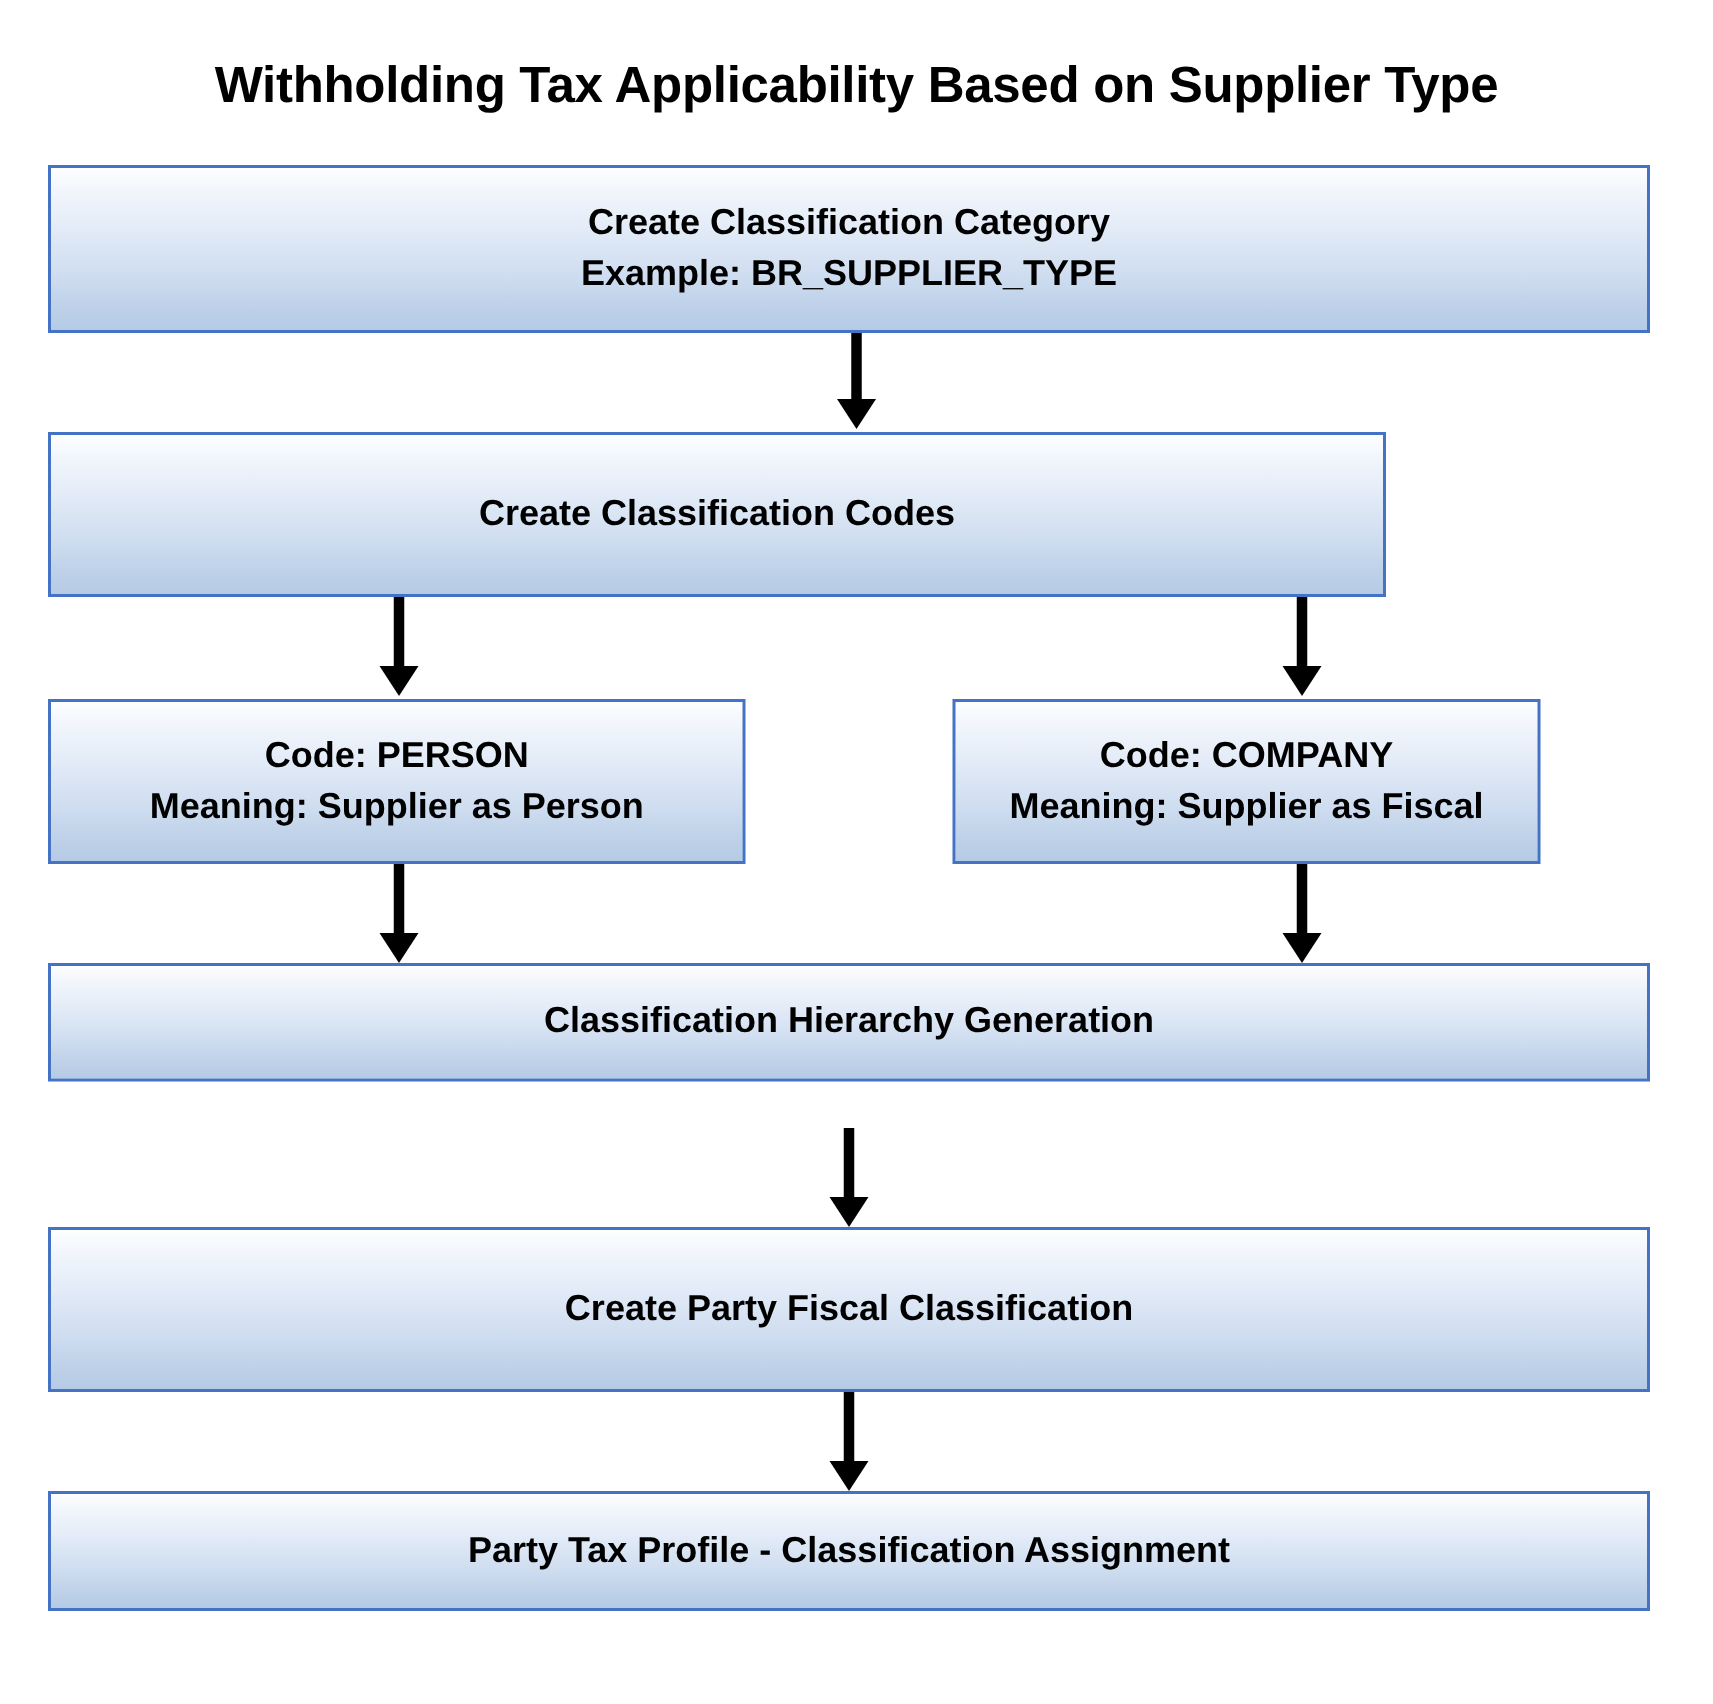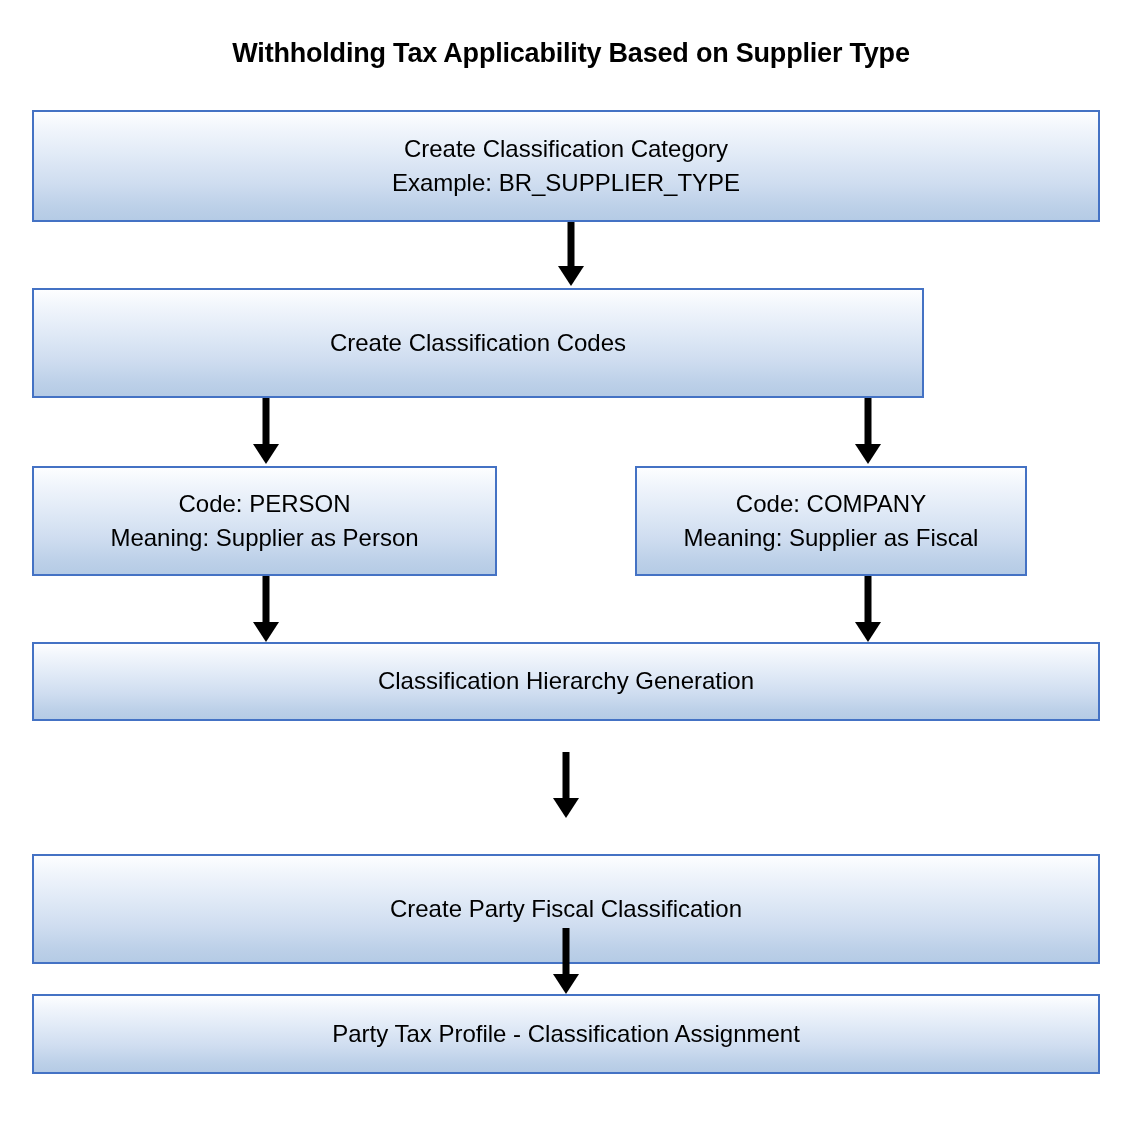--- a/index.html
+++ b/index.html
@@ -21,21 +21,21 @@
     width: 1142px;
     height: 1136px;
   }
 
   .title {
     position: absolute;
     left: 0;
     top: 38px;
     width: 1142px;
     text-align: center;
-    font-size: 27px;
+    font-size: 34px;
     font-weight: bold;
     color: #000000;
     letter-spacing: -0.2px;
     font-family: "Liberation Sans", sans-serif;
   }
 
   .node {
     position: absolute;
     box-sizing: border-box;
     border: 2px solid #4472c4;
@@ -53,33 +53,34 @@
     color: #000000;
     font-size: 24px;
     line-height: 1.42;
     font-family: "Liberation Sans", sans-serif;
   }
 
   .node .label-lines {
     width: 100%;
     padding: 0 8px;
     box-sizing: border-box;
+    font-weight: bold;
   }
   .node .line {
     display: block;
     white-space: nowrap;
   }
 
   
   #node-category      { left: 32px;  top: 110px;  width: 1068px; height: 112px; }
   #node-codes         { left: 32px;  top: 288px;  width: 892px; height: 110px; }
   #node-person        { left: 32px;  top: 466px;  width: 465px;  height: 110px; }
   #node-company       { left: 635px; top: 466px;  width: 392px;  height: 110px; }
   #node-hierarchy     { left: 32px;  top: 642px;  width: 1068px; height: 79px; }
-  #node-party-fiscal  { left: 32px;  top: 818px;  width: 1068px; height: 110px; margin-top: 36px; }
+  #node-party-fiscal  { left: 32px;  top: 818px;  width: 1068px; height: 110px; }
   #node-party-profile { left: 32px;  top: 994px;  width: 1068px; height: 80px; }
 
   .arrow {
     position: absolute;
   }
   .arrow svg { display: block; }
 </style>
 </head>
 <body>
 

